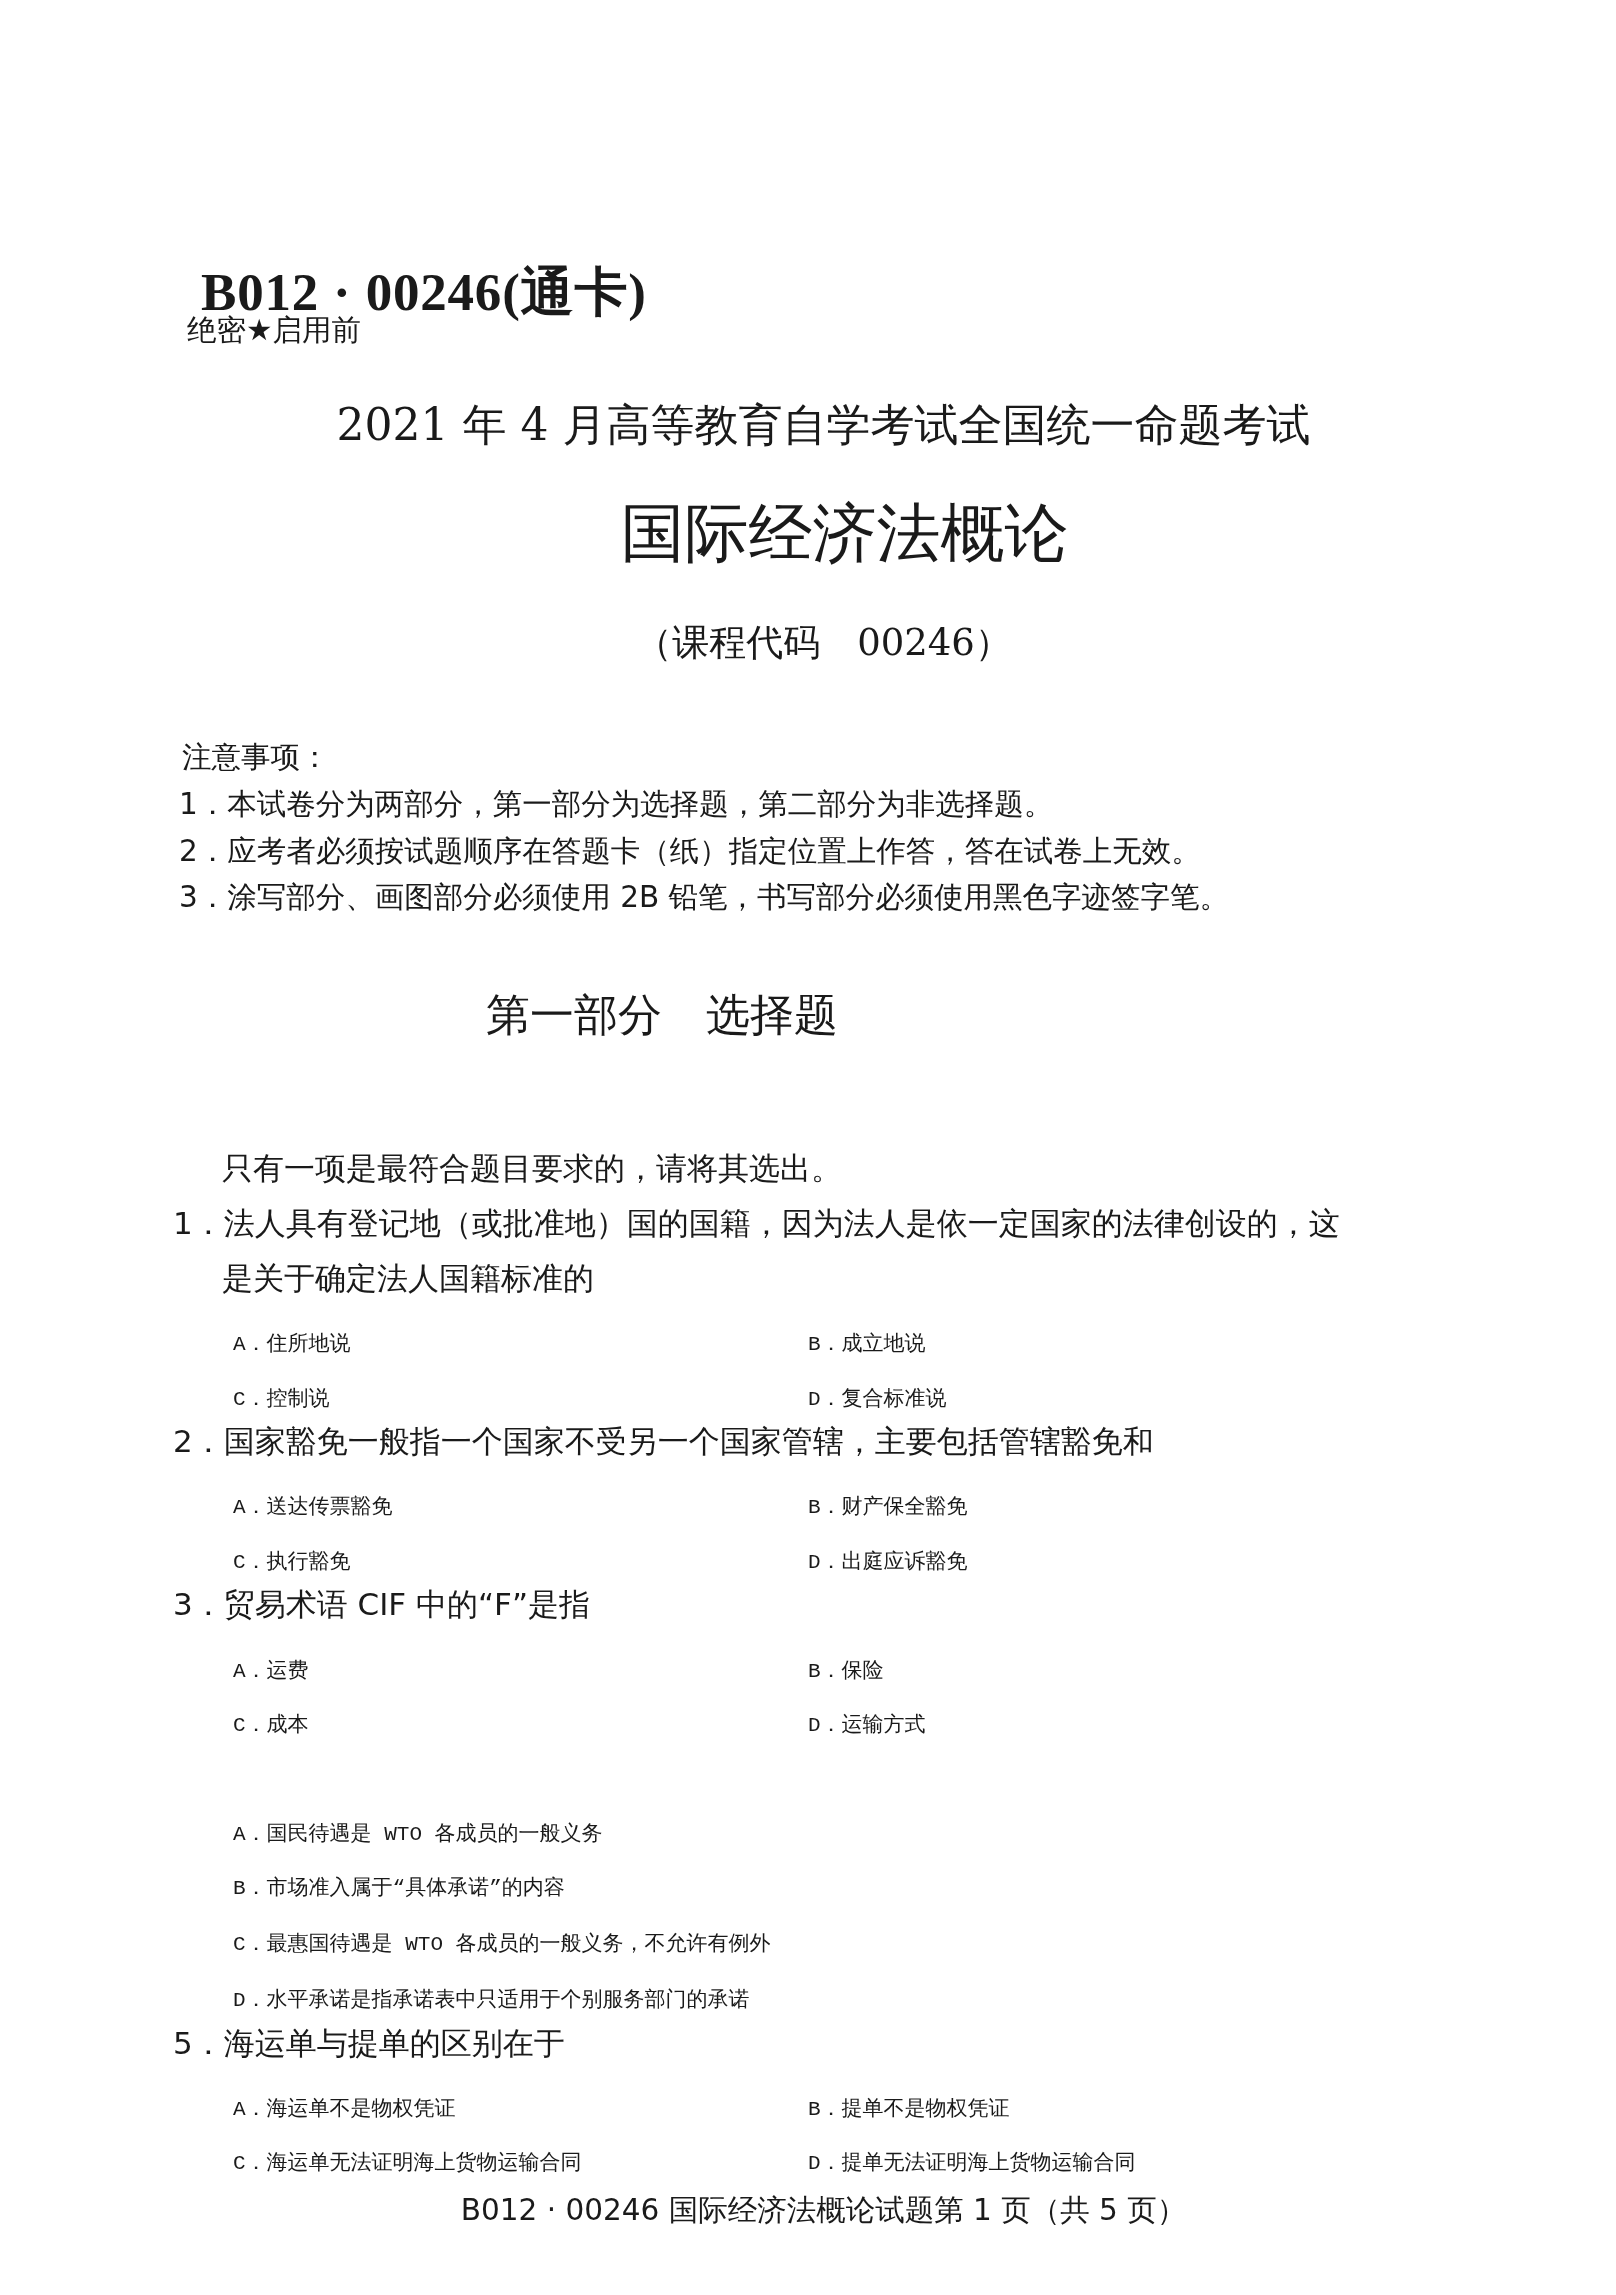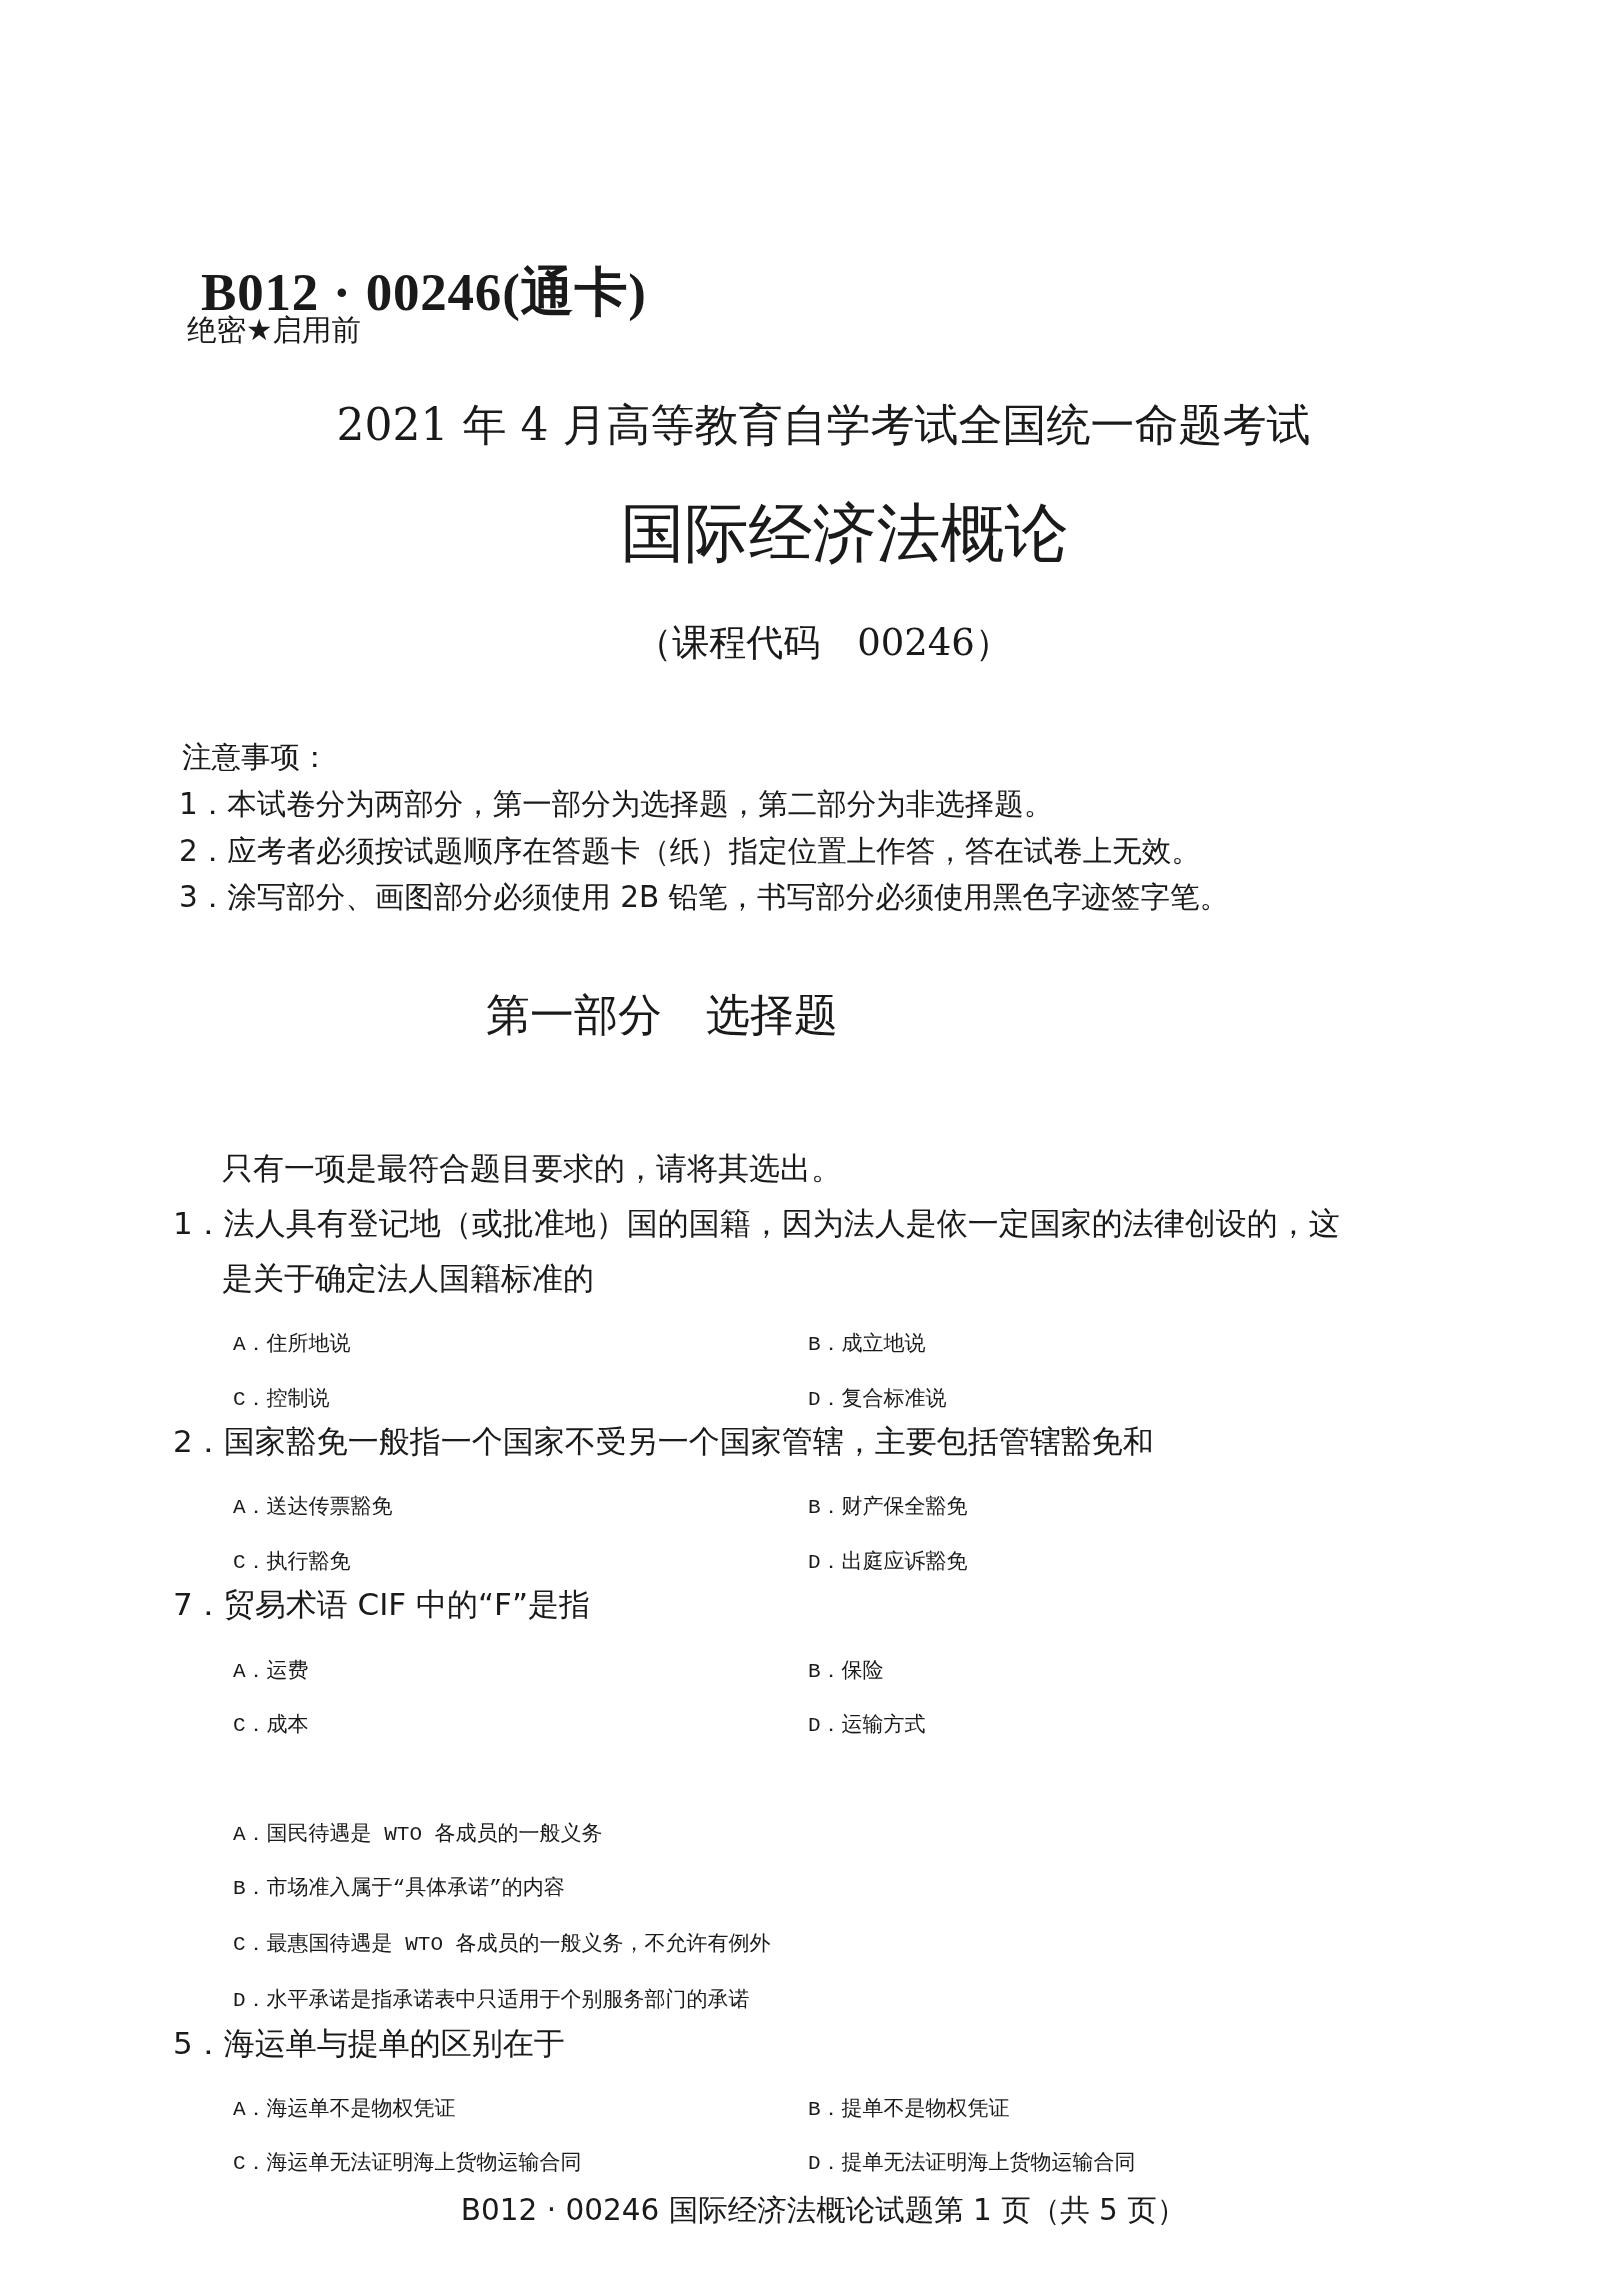--- a/index.html
+++ b/index.html
@@ -90,21 +90,21 @@
   <div class="abs opt col-b" style="top:1312px">B．成立地说</div>
   <div class="abs opt col-a" style="top:1367px">C．控制说</div>
   <div class="abs opt col-b" style="top:1367px">D．复合标准说</div>
 
   <div class="abs q-stem" style="top:1421px">2．国家豁免一般指一个国家不受另一个国家管辖，主要包括管辖豁免和</div>
   <div class="abs opt col-a" style="top:1475px">A．送达传票豁免</div>
   <div class="abs opt col-b" style="top:1475px">B．财产保全豁免</div>
   <div class="abs opt col-a" style="top:1530px">C．执行豁免</div>
   <div class="abs opt col-b" style="top:1530px">D．出庭应诉豁免</div>
 
-  <div class="abs q-stem" style="top:1584px">7．贸易术语 CIF 中的“F”是指</div>
+  <div class="abs q-stem" style="top:1584px">3．贸易术语 CIF 中的“F”是指</div>
   <div class="abs opt col-a" style="top:1639px">A．运费</div>
   <div class="abs opt col-b" style="top:1639px">B．保险</div>
   <div class="abs opt col-a" style="top:1693px">C．成本</div>
   <div class="abs opt col-b" style="top:1693px">D．运输方式</div>
 
   <div class="abs opt col-a" style="top:1802px">A．国民待遇是 WTO 各成员的一般义务</div>
   <div class="abs opt col-a" style="top:1856px">B．市场准入属于“具体承诺”的内容</div>
   <div class="abs opt col-a" style="top:1912px">C．最惠国待遇是 WTO 各成员的一般义务，不允许有例外</div>
   <div class="abs opt col-a" style="top:1968px">D．水平承诺是指承诺表中只适用于个别服务部门的承诺</div>
 

